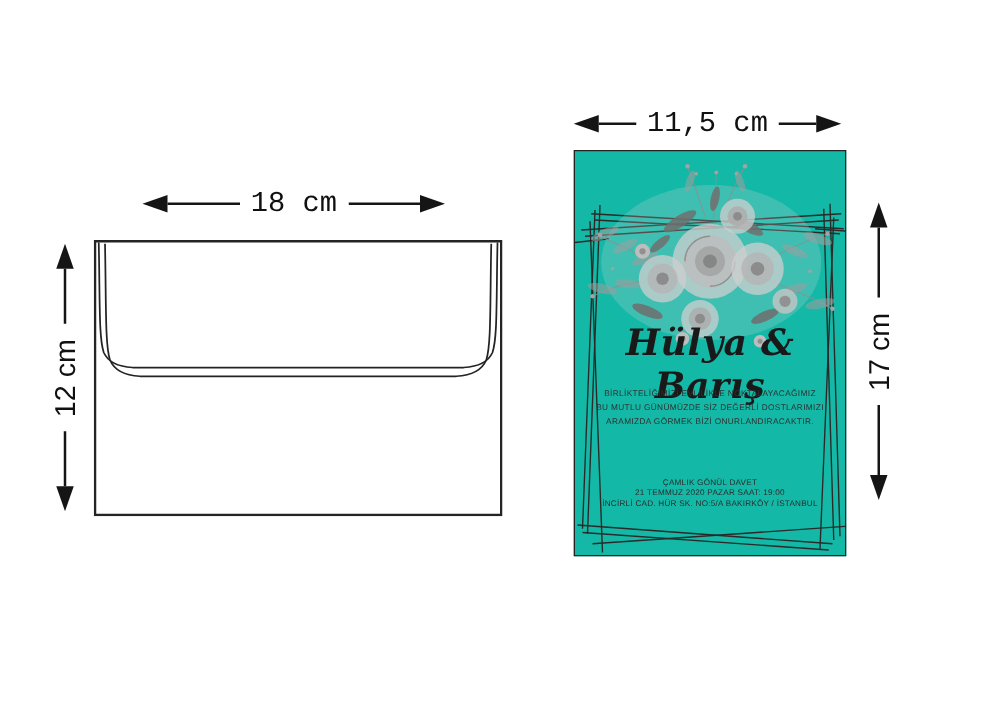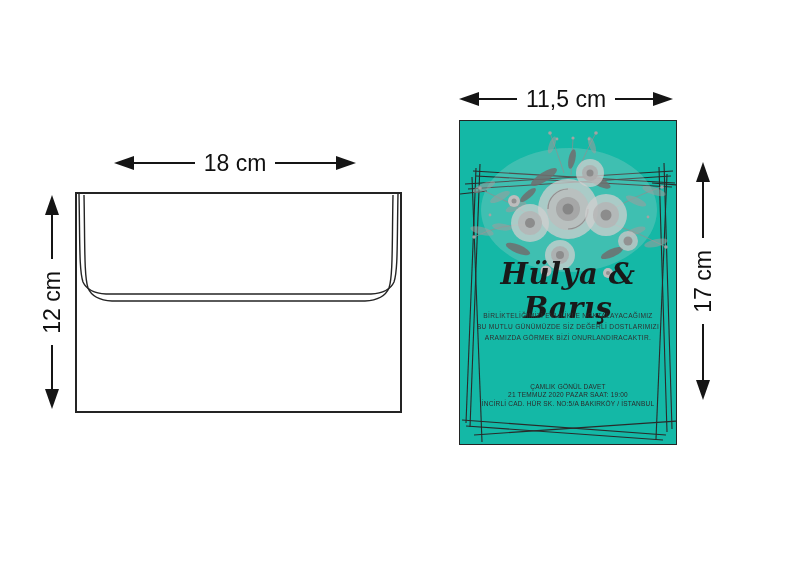--- a/index.html
+++ b/index.html
@@ -2,21 +2,21 @@
 <html><head>
 <meta charset="utf-8">
 <style>
   html,body { margin:0; padding:0; background:#ffffff; }
   .canvas {
     position:relative; width:800px; height:566px; background:#ffffff;
     font-family:"Liberation Sans", sans-serif; overflow:hidden;
   }
 
   
-  .dim-h { position:absolute; display:flex; align-items:center; }
+  .dim-h { position:absolute; display:flex; align-items:center;font-family:Liberation Mono, monospace; }
   .dim-h .seg { flex:1; height:0; border-top:2.6px solid #151515; }
   .dim-v { position:absolute; display:flex; flex-direction:column; align-items:center; }
   .dim-v .seg { flex:1; width:0; border-left:2.6px solid #151515; }
   .dim-lbl { font-size:23px; color:#101010; white-space:nowrap; padding:0 9px; }
   .dim-v .lblwrap { height:86px; display:flex; align-items:center; justify-content:center; }
   .dim-v .dim-lbl { transform:rotate(-90deg); padding:0; }
   .tri-l { width:0; height:0; border-top:7px solid transparent; border-bottom:7px solid transparent; border-right:20px solid #151515; }
   .tri-r { width:0; height:0; border-top:7px solid transparent; border-bottom:7px solid transparent; border-left:20px solid #151515; }
   .tri-u { width:0; height:0; border-left:7px solid transparent; border-right:7px solid transparent; border-bottom:20px solid #151515; }
   .tri-d { width:0; height:0; border-left:7px solid transparent; border-right:7px solid transparent; border-top:20px solid #151515; }

